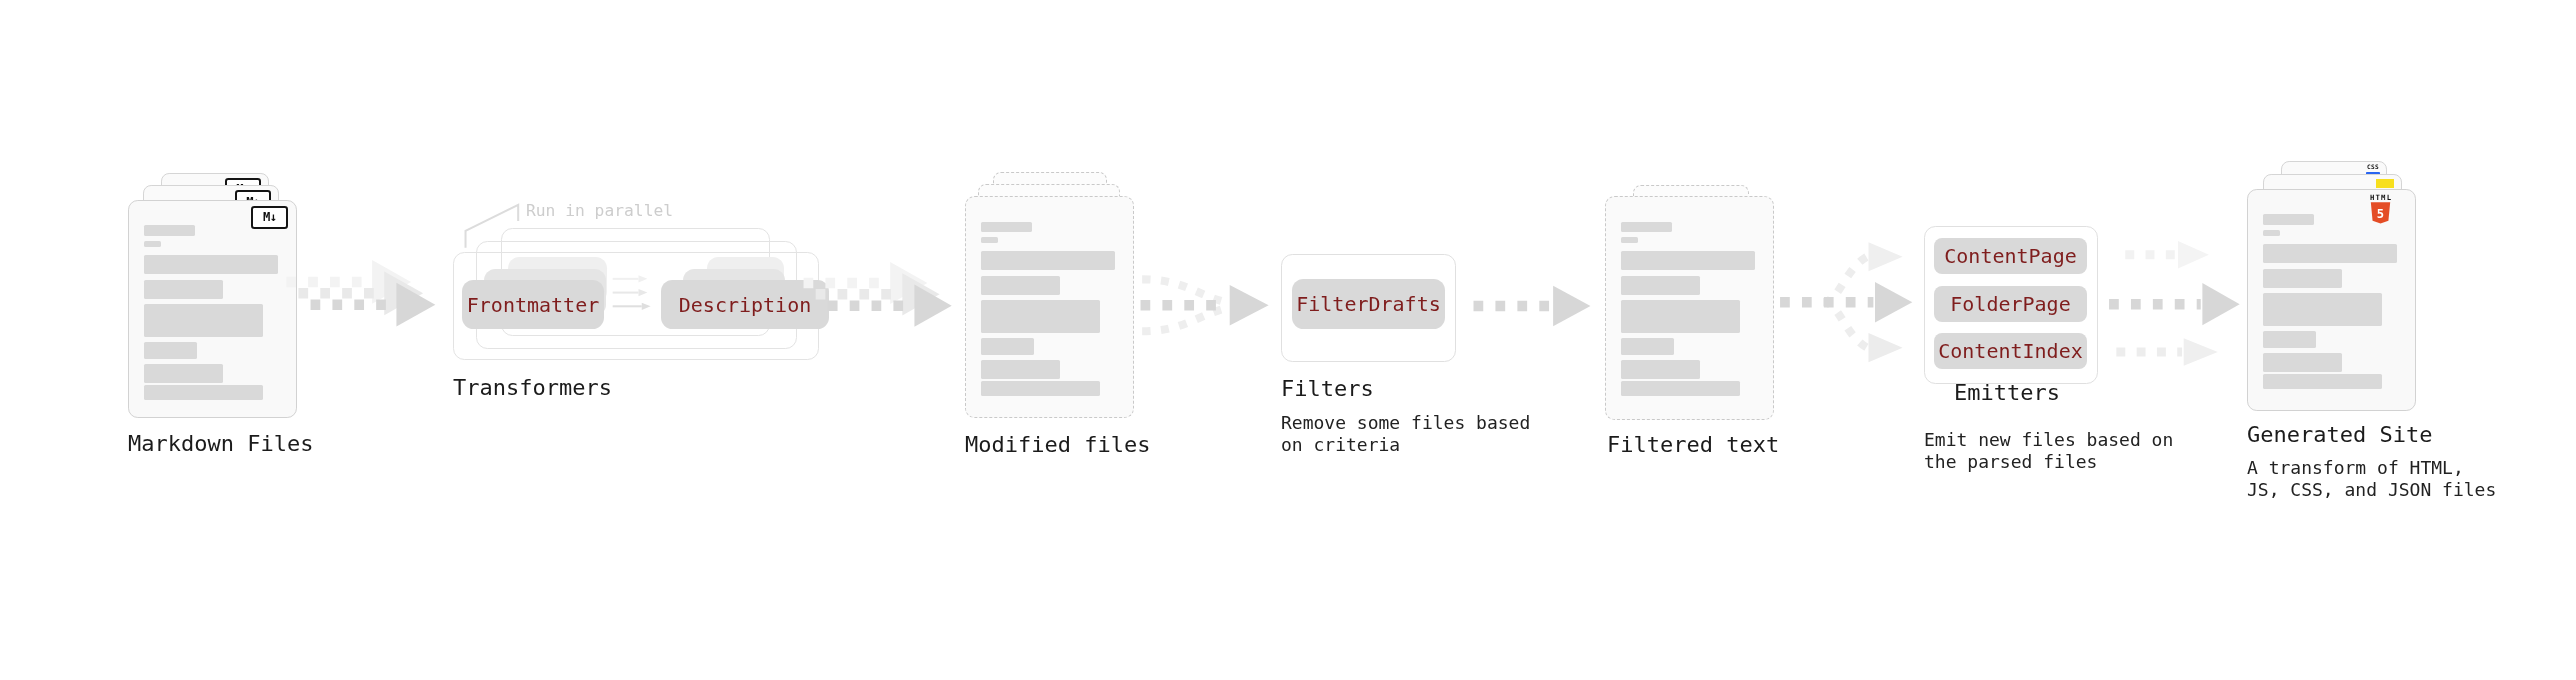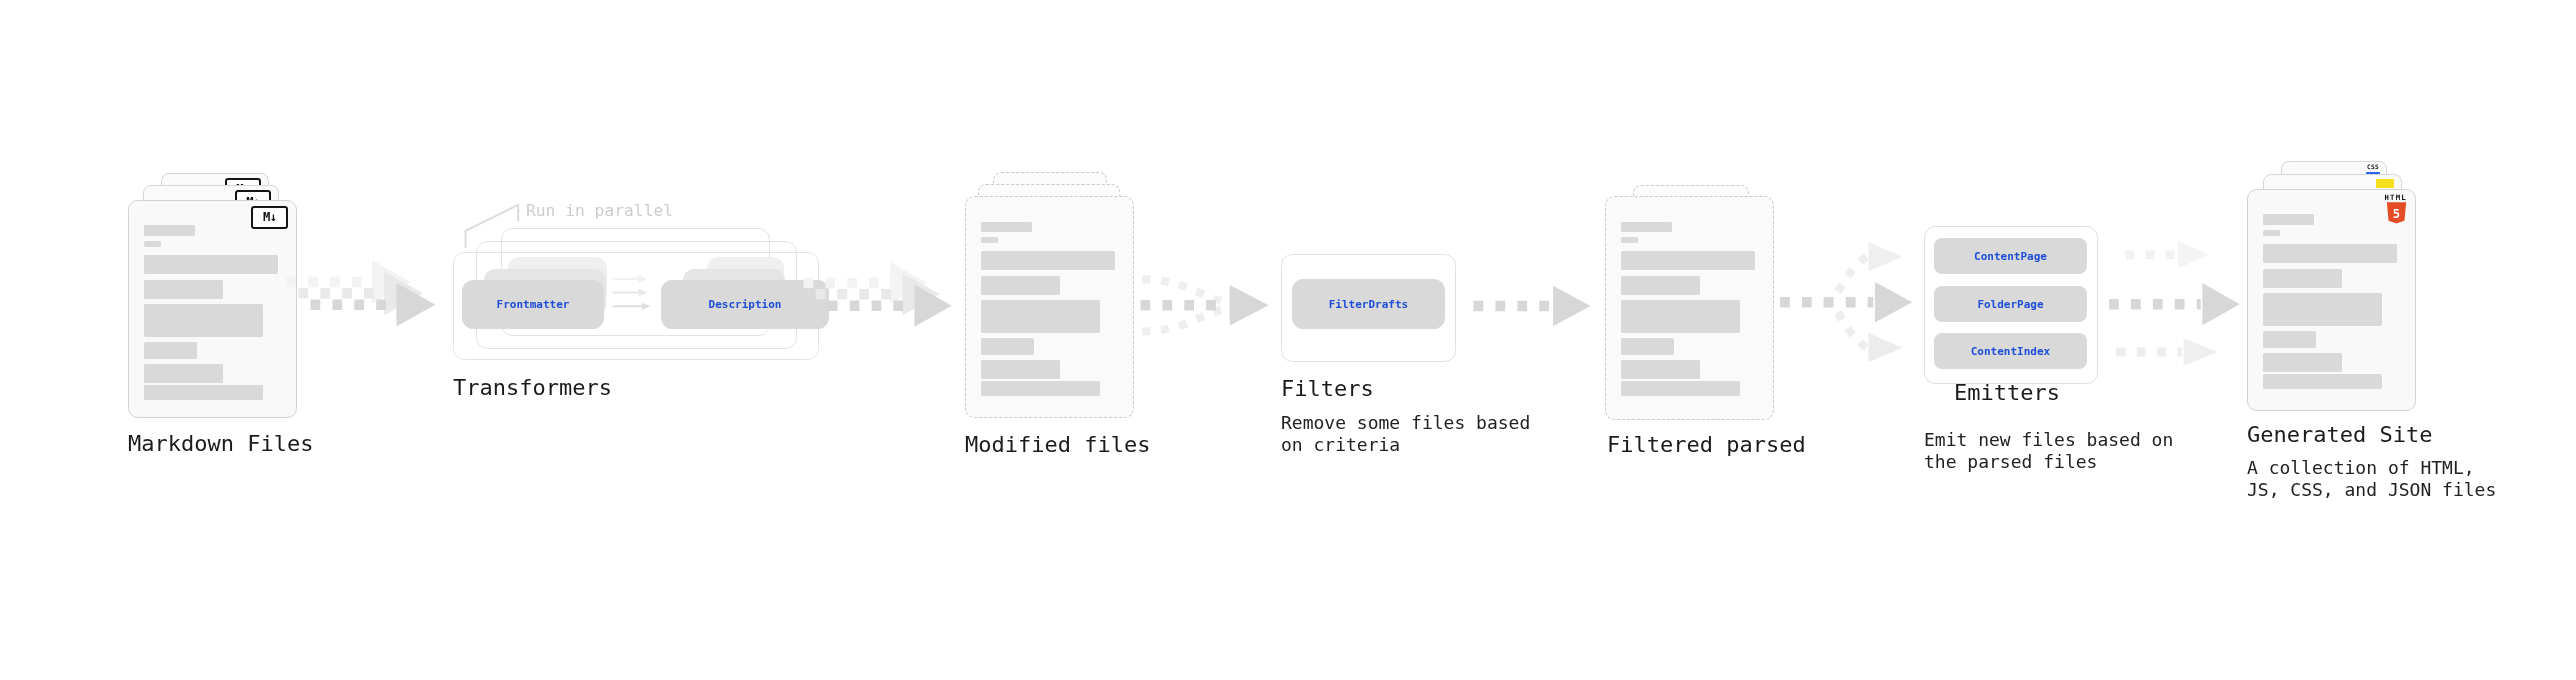--- a/index.html
+++ b/index.html
@@ -15,30 +15,30 @@
   
   .label{position:absolute;font-size:22px;line-height:26px;color:#1b1b1b;white-space:nowrap;}
   .desc{position:absolute;font-size:18px;line-height:21px;color:#222;white-space:nowrap;}
   .desc.tight{line-height:22px;}
   .bullets{position:absolute;font-size:17px;line-height:22px;color:#222;white-space:nowrap;}
   .note{position:absolute;font-size:16.3px;color:#cdcdcd;white-space:nowrap;}
   
   .tbox{position:absolute;background:transparent;border:1.6px solid #e3e3e3;border-radius:11.4px;}
   .fbox{position:absolute;background:#ffffff;border:1.6px solid #e0e0e0;border-radius:11.4px;}
   .pill{position:absolute;background:#d9d9d9;border-radius:11.4px;display:flex;align-items:center;
-        justify-content:center;font-size:11px;color:#1d4ed8;white-space:nowrap;font-weight:bold;}
+        justify-content:center;font-size:20px;color:#7f1d1d;white-space:nowrap;}
   .pill.g1{background:#e5e5e5;}
   .pill.g2{background:#efefef;}
   .pill.small{border-radius:8.1px;}
   
   .md-badge{position:absolute;right:8.1px;top:4.9px;width:32.5px;height:18.7px;border:2.4px solid #141414;
             border-radius:3.3px;background:#fff;display:flex;align-items:center;justify-content:center;
             font-weight:bold;font-size:12.2px;color:#111;letter-spacing:-0.8px;}
   .site-badge{position:absolute;right:8.1px;top:4.1px;width:37px;display:flex;flex-direction:column;
-              align-items:flex-end;}
+              align-items:flex-start;}
   .site-badge .word{font-size:7.3px;font-weight:bold;letter-spacing:1.2px;color:#111;line-height:8.1px;}
   .js-badge{position:absolute;right:7.3px;top:4.1px;width:18px;height:9px;background:#f7df1e;}
   .css-badge{position:absolute;right:5.7px;top:2.4px;display:flex;flex-direction:column;align-items:center;}
   .css-badge .word{font-size:6.1px;font-weight:bold;color:#111;line-height:6.5px;letter-spacing:0.4px;}
   .css-badge .bar-b{width:14.6px;height:3.3px;background:#2965f1;border-radius:0.8px;margin-top:0.8px;}
   svg.arrow{position:absolute;}
 </style>
 </head>
 <body>
 
@@ -181,21 +181,21 @@
           <div class="bar" style="top: 40px; width: 17px; height: 5.7px;"></div>
           <div class="bar" style="top: 54px; width: 134px; height: 18.7px;"></div>
           <div class="bar" style="top: 79px; width: 79px; height: 18.7px;"></div>
           <div class="bar" style="top: 103px; width: 119px; height: 32.5px;"></div>
           <div class="bar" style="top: 141px; width: 53px; height: 17px;"></div>
           <div class="bar" style="top: 163px; width: 79px; height: 18.7px;"></div>
           <div class="bar" style="top: 184px; width: 119px; height: 14.6px;"></div>
         </div>
     </div>
   </div>
-  <div class="label" style="left:1607px;top:432px;">Filtered parsed</div>
+  <div class="label" style="left:1607px;top:432px;">Filtered text</div>
 
   <svg class="arrow" style="left:1776px;top:234px;" width="142" height="138" viewBox="0 0 175 170">
     <path d="M58,84 C78,84 84,44 112,28" fill="none" stroke="#ededed" stroke-width="10" stroke-dasharray="10 13"></path>
     <polygon points="114,10 156,28 114,46" fill="#efefef"></polygon>
     <path d="M58,84 C78,84 84,124 112,140" fill="none" stroke="#ededed" stroke-width="10" stroke-dasharray="10 13"></path>
     <polygon points="114,122 156,140 114,158" fill="#ececec"></polygon>
     <g stroke="#d7d7d7" fill="#d7d7d7">
       <line x1="5" y1="84" x2="120" y2="84" stroke-width="13" stroke-dasharray="12 15"></line>
       <polygon points="122,59 168,84 122,109" stroke="none"></polygon>
     </g>
@@ -251,18 +251,18 @@
           <div class="bar" style="top: 79px; width: 79px; height: 18.7px;"></div>
           <div class="bar" style="top: 103px; width: 119px; height: 32.5px;"></div>
           <div class="bar" style="top: 141px; width: 53px; height: 17px;"></div>
           <div class="bar" style="top: 163px; width: 79px; height: 18.7px;"></div>
           <div class="bar" style="top: 184px; width: 119px; height: 14.6px;"></div>
         </div>
     </div>
   </div>
   <div class="label" style="left:2247px;top:422px;">Generated Site</div>
   <div class="desc tight" style="left:2247px;top:457px;">
-    <div>A collection of HTML,</div>
+    <div>A transform of HTML,</div>
     <div>JS, CSS, and JSON files</div>
   </div>
 
 </div>
 
 
 </body></html>

